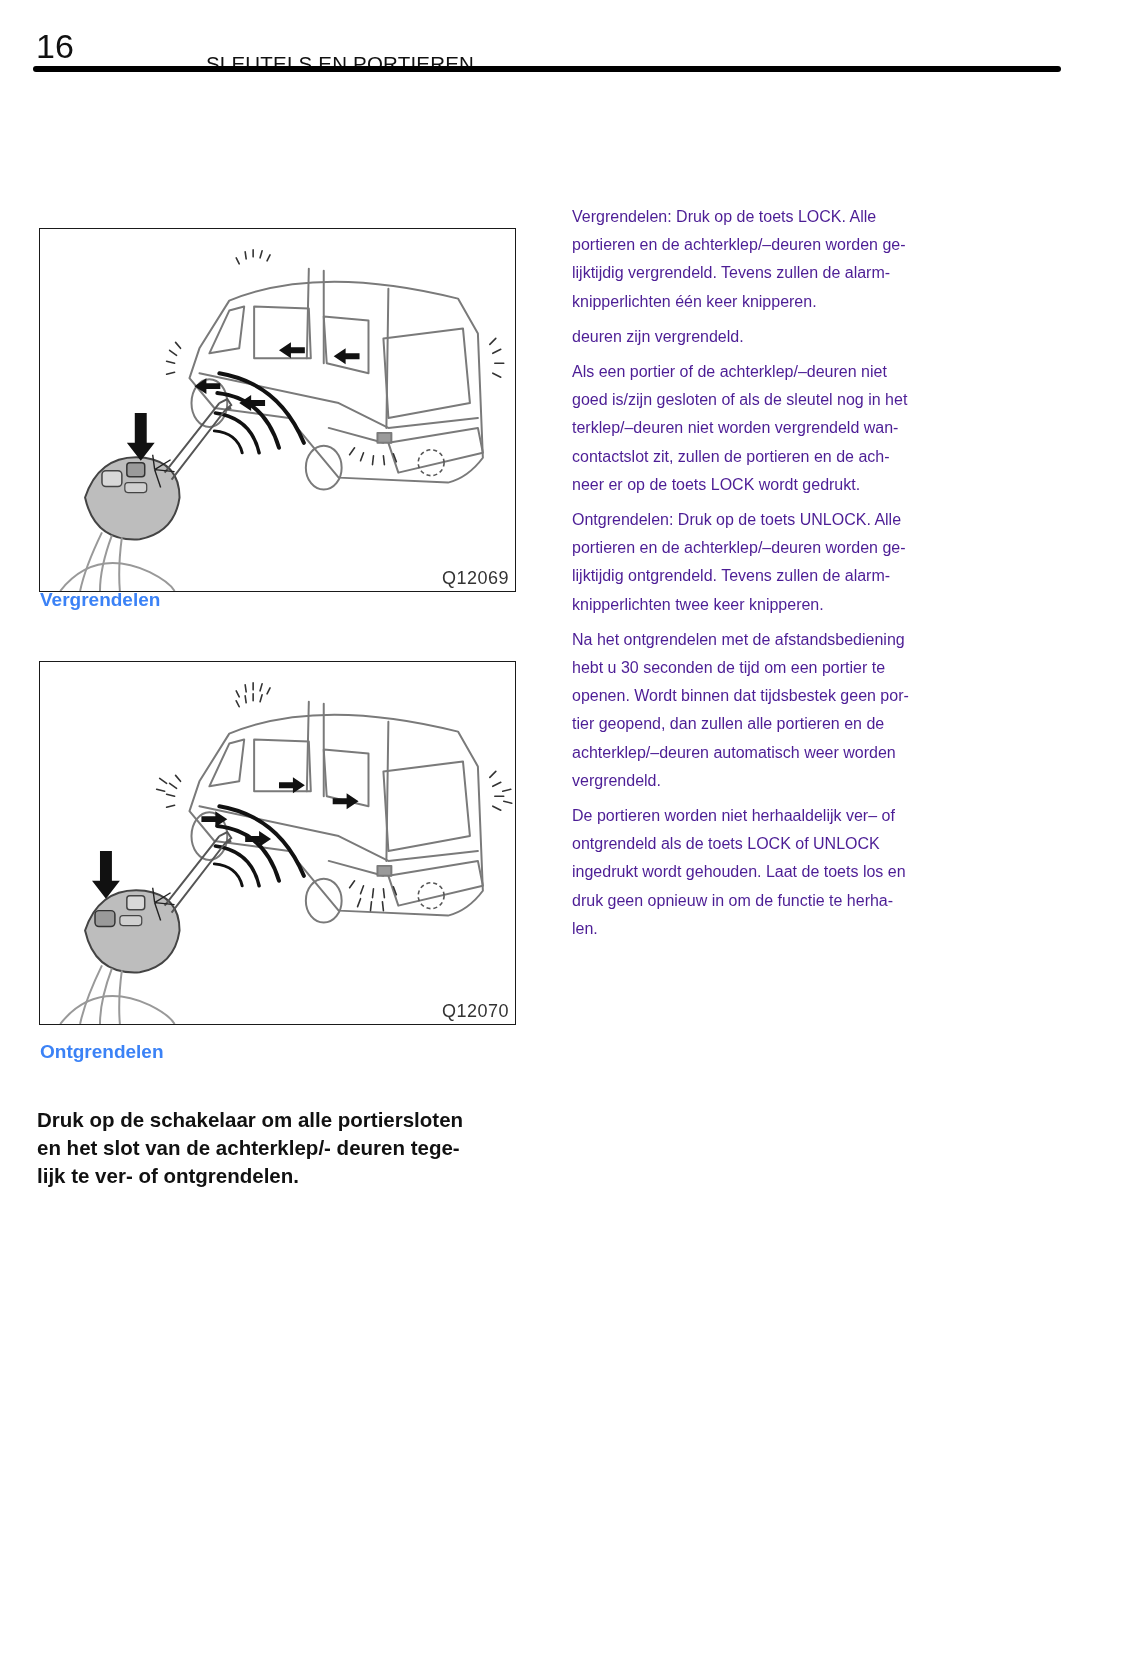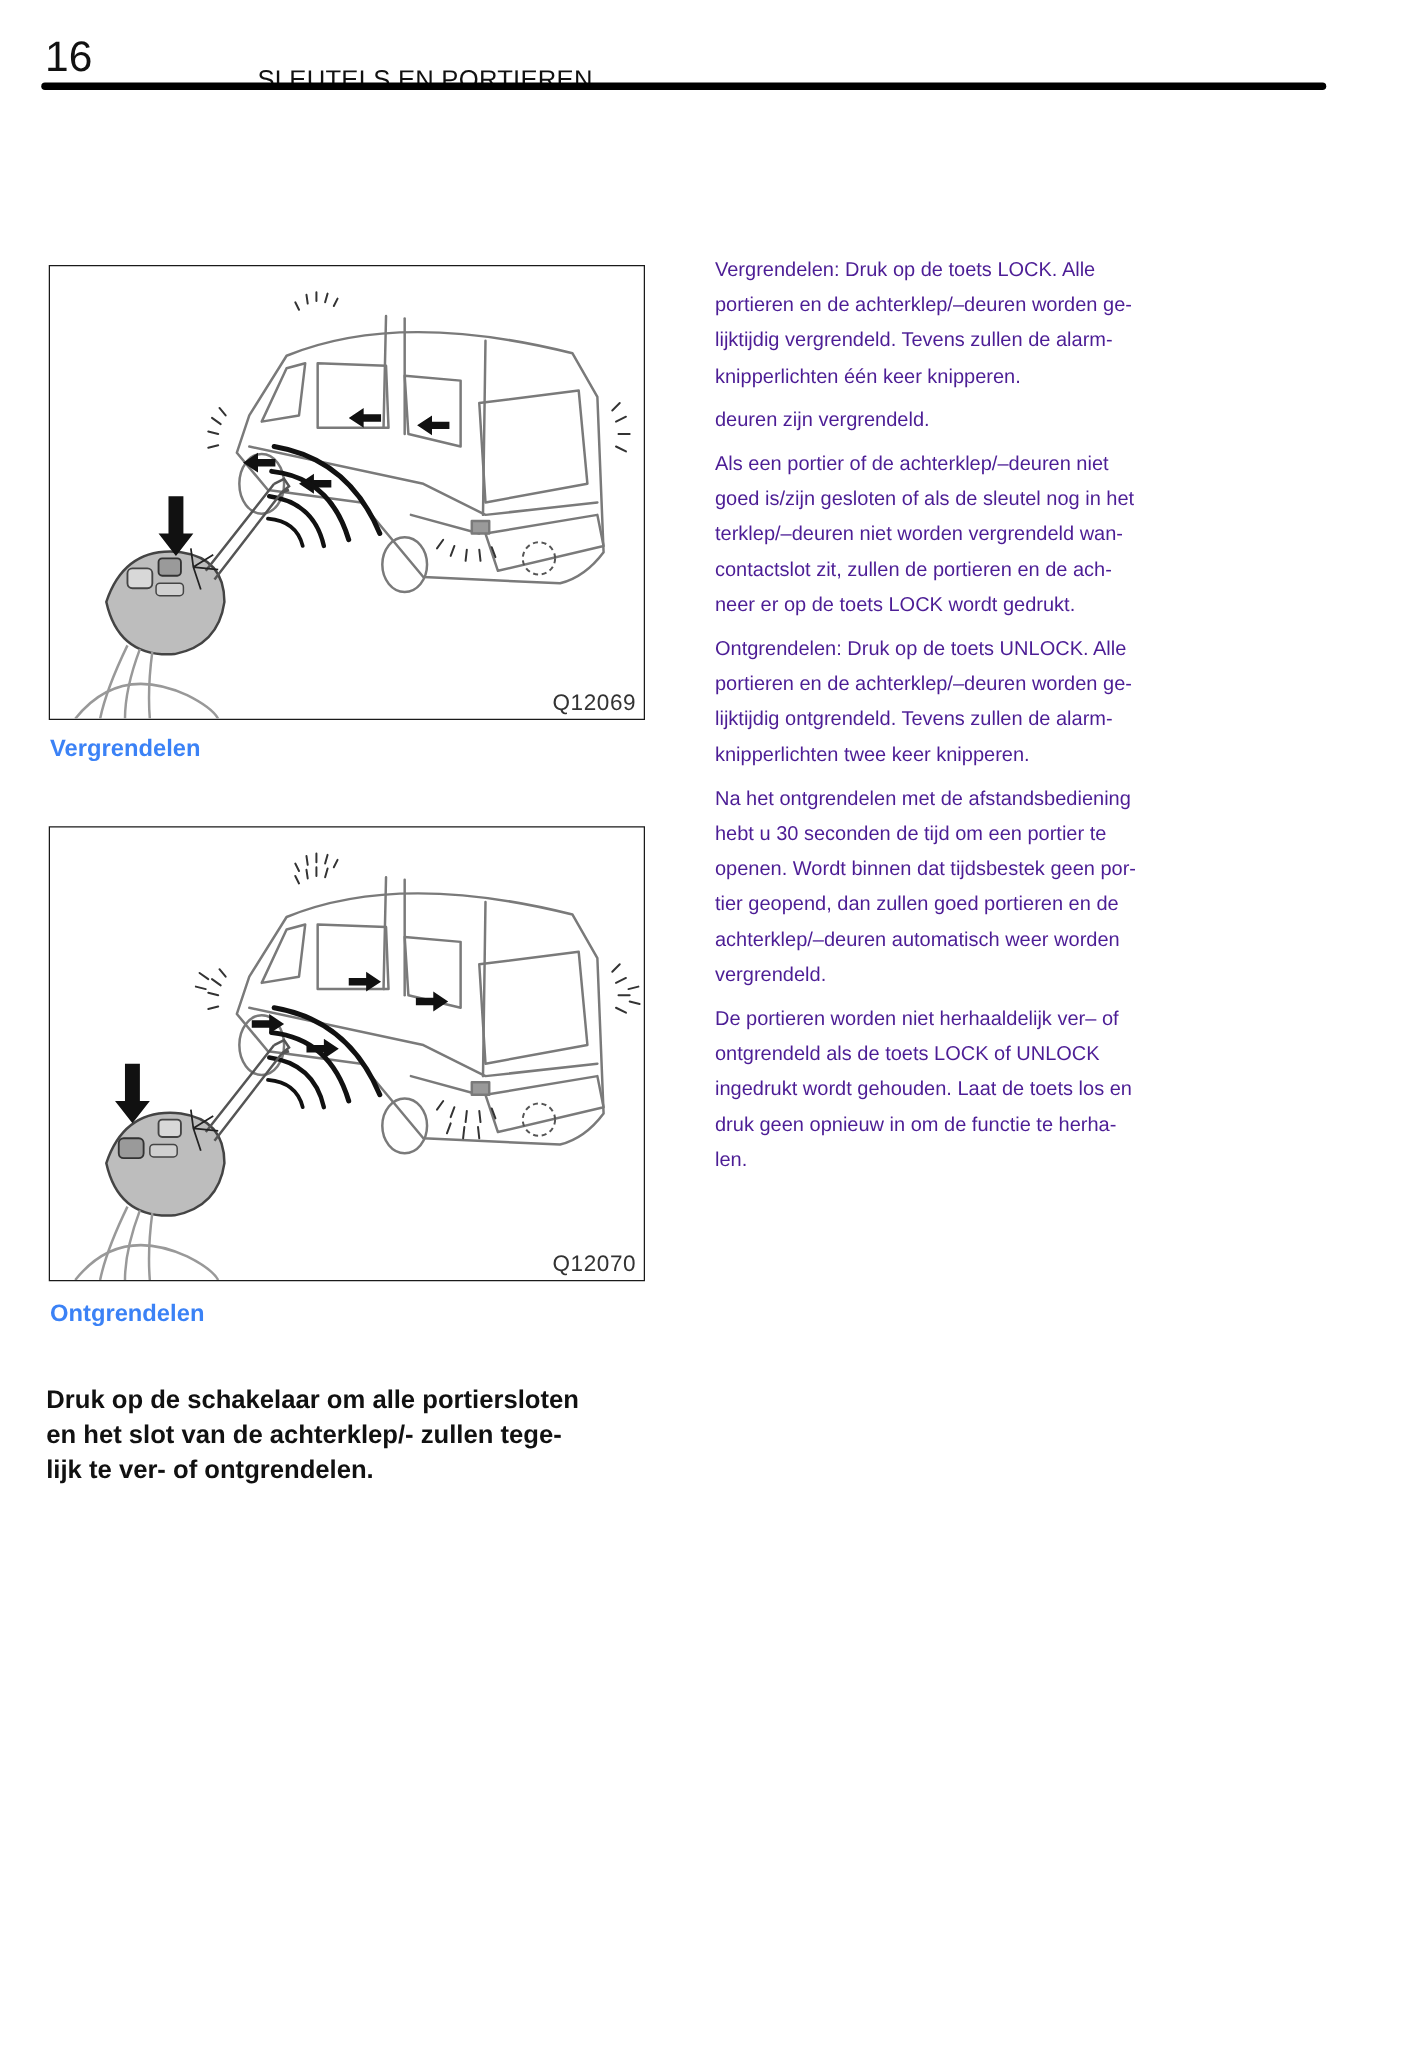--- a/index.html
+++ b/index.html
@@ -47,21 +47,21 @@
       font-size: 16px; line-height: 28.2px; color: #4c1d95;
     }
   </style>
 </head>
 <body>
 
 <div class="page-number">16</div>
 <div class="running-head">SLEUTELS EN PORTIEREN</div>
 <div class="head-rule"></div>
 
-<div class="figure" style="top:212px;padding-left:17px;">
+<div class="figure" style="top:228px;padding-left:17px;">
   <svg viewBox="0 0 477 364">
     <g fill="none" stroke="#7a7a7a" stroke-width="2" stroke-linejoin="round" stroke-linecap="round">
 
       <path d="M190 72 Q280 35 420 70 L440 105 L445 230 Q430 250 410 255 L300 250 L250 190 L175 180 L150 150 L160 120 Z"></path>
 
       <path d="M190 82 L205 78 L200 120 L170 125 Z"></path>
       <path d="M215 78 L270 80 L272 130 L215 130 Z"></path>
       <path d="M285 88 L330 92 L330 145 L288 135 Z"></path>
 
       <path d="M345 110 L425 100 L432 175 L350 190 Z"></path>
@@ -172,21 +172,21 @@
       </g>
     </g>
     <path d="M60 190 v30 h-8 l14 18 l14 -18 h-8 v-30 z" fill="#111"></path>
   </svg>
   <div class="figure-code">Q12070</div>
 </div>
 <div class="caption" style="top:1040px;">Ontgrendelen</div>
 
 <div class="summary">
   <span>Druk op de schakelaar om alle portiersloten</span>
-  <span>en het slot van de achterklep/- zullen tege-</span>
+  <span>en het slot van de achterklep/- deuren tege-</span>
   <span>lijk te ver-  of ontgrendelen.</span>
 </div>
 
 <div class="body-col">
   <div class="para">
     <span>Vergrendelen: Druk op de toets LOCK. Alle</span>
     <span>portieren en de achterklep/–deuren worden ge-</span>
     <span>lijktijdig vergrendeld. Tevens zullen de alarm-</span>
     <span>knipperlichten één keer knipperen.</span>
   </div>
@@ -203,21 +203,21 @@
   <div class="para">
     <span>Ontgrendelen: Druk op de toets UNLOCK. Alle</span>
     <span>portieren en de achterklep/–deuren worden ge-</span>
     <span>lijktijdig ontgrendeld. Tevens zullen de alarm-</span>
     <span>knipperlichten twee keer knipperen.</span>
   </div>
   <div class="para">
     <span>Na het ontgrendelen met de afstandsbediening</span>
     <span>hebt u 30 seconden de tijd om een portier te</span>
     <span>openen. Wordt binnen dat tijdsbestek geen por-</span>
-    <span>tier geopend, dan zullen goed portieren en de</span>
+    <span>tier geopend, dan zullen alle portieren en de</span>
     <span>achterklep/–deuren automatisch weer worden</span>
     <span>vergrendeld.</span>
   </div>
   <div class="para">
     <span>De portieren worden niet herhaaldelijk ver– of</span>
     <span>ontgrendeld als de toets LOCK of UNLOCK</span>
     <span>ingedrukt wordt gehouden. Laat de toets los en</span>
     <span>druk geen opnieuw in om de functie te herha-</span>
     <span>len.</span>
   </div>

